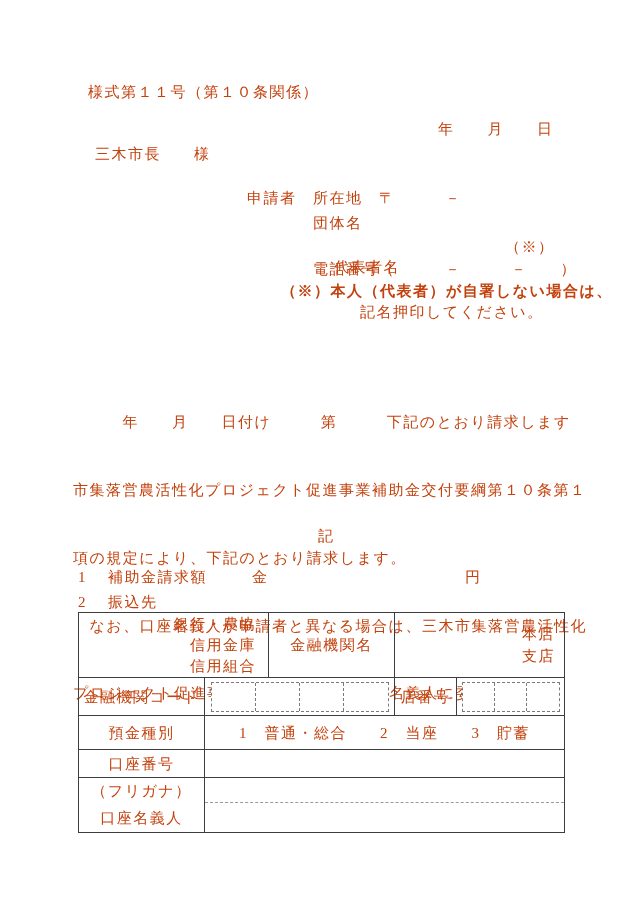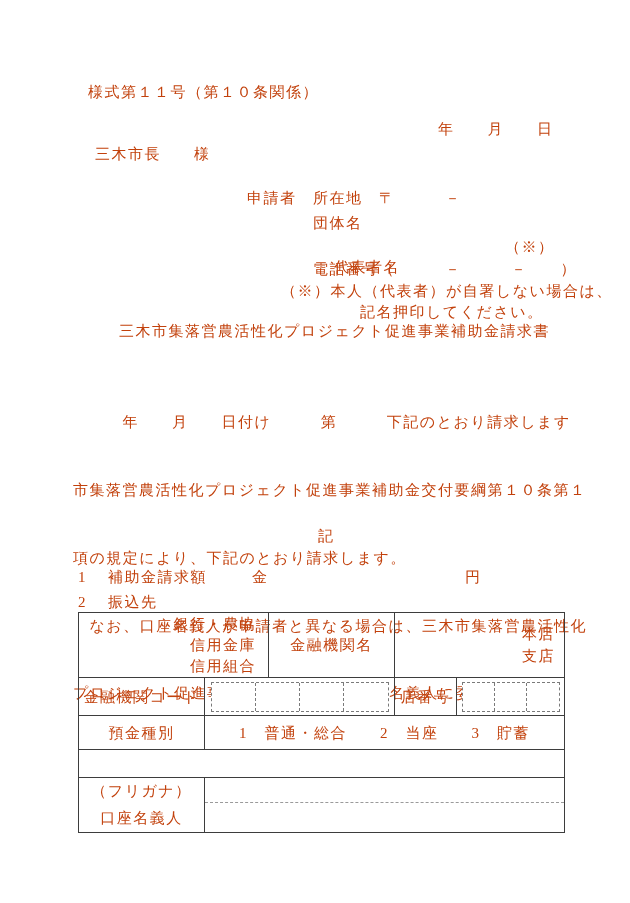--- a/index.html
+++ b/index.html
@@ -18,21 +18,21 @@
 
   .form-number{left:88px;top:82px;}
   .date-line{left:438px;top:119px;}
   .addressee{left:95px;top:144px;}
 
   .ap-line1{left:247px;top:188px;}
   .ap-line2{left:313px;top:213px;}
   .ap-line3{left:313px;top:237px;width:260px;}
   .ap-line3 .rep-note{position:absolute;left:192px;top:0;}
   .ap-line4{left:313px;top:259px;}
-  .note1{left:281px;top:281px;}
+  .note1{left:281px;top:281px;font-weight:bold;}
   .note2{left:340px;top:302px;margin-left:20px;}
 
   .doc-title{left:119px;top:321px;}
 
   .body-text{left:73px;top:366px;width:510px;line-height:22.6px;}
   .body-text div{white-space:pre;}
 
   .ki{left:318px;top:526px;}
 
   .item-line{left:78px;top:567px;width:500px;height:20px;}
@@ -111,21 +111,20 @@
   <div class="abs ap-line2">団体名</div>
   <div class="abs ap-line3">
     <span>代表者名</span>
     <span class="rep-note">（※）</span>
   </div>
   <div class="abs ap-line4">電話番号（　　　－　　　－　　）</div>
 
   <div class="abs note1">（※）本人（代表者）が自署しない場合は、</div>
   <div class="abs note2">記名押印してください。</div>
 
-  <div class="abs doc-title">三木市集落営農活性化プロジェクト促進事業補助金請求書</div>
 
   <div class="abs body-text">
     <div>　　　年　　月　　日付け　　　第　　　下記のとおり請求します</div>
     <div>市集落営農活性化プロジェクト促進事業補助金交付要綱第１０条第１</div>
     <div>項の規定により、下記のとおり請求します。</div>
     <div>　なお、口座名義人が申請者と異なる場合は、三木市集落営農活性化</div>
     <div>プロジェクト促進事業補助金の受領を口座名義人に委任します。</div>
   </div>
 
   <div class="abs ki">記</div>
@@ -176,20 +175,21 @@
         </div>
       </div>
     </div>
 
     <div class="trow r3">
       <div class="tcell label-cell">預金種別</div>
       <div class="tcell deposit-cell">1　普通・総合　　2　当座　　3　貯蓄</div>
     </div>
 
     <div class="trow r4">
+      <div class="tcell label-cell">口座番号</div>
       <div class="tcell entry-cell"></div>
     </div>
 
     <div class="trow r5">
       <div class="tcell label-cell two-line">
         <div>（フリガナ）</div>
         <div>口座名義人</div>
       </div>
       <div class="tcell holder-entry">
         <div class="furigana-area"></div>

